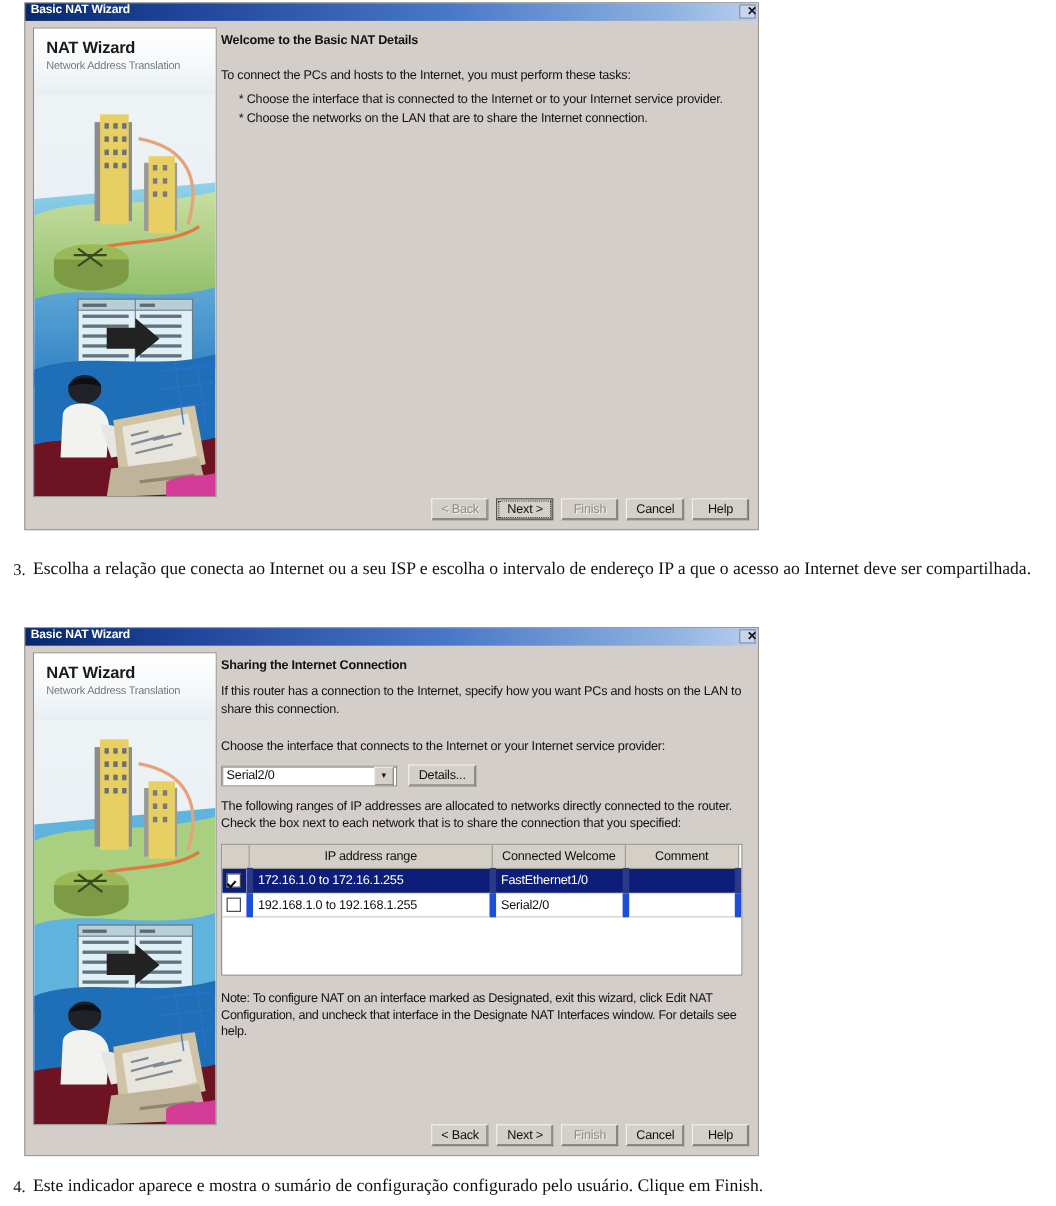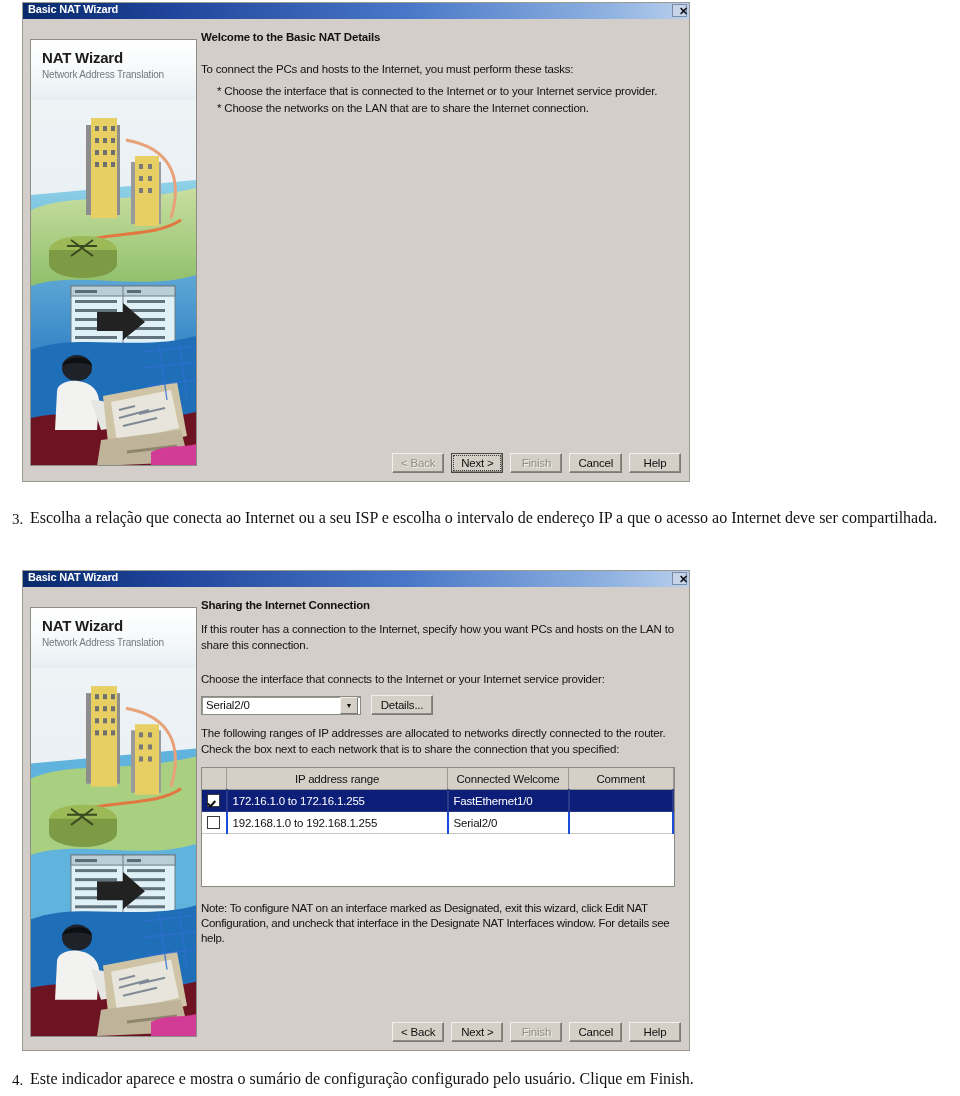--- a/index.html
+++ b/index.html
@@ -63,21 +63,21 @@
     top: 16px;
     bottom: 0;
     padding: 6px;
     box-sizing: border-box;
   }
 
   
   .art-panel {
     position: absolute;
     left: 7px;
-    top: 20px;
+    top: 6px;
     width: 165px;
     height: 425px;
     border: 1px solid #8d8d85;
     background: #ffffff;
     overflow: hidden;
   }
   .wizard-2 .art-panel { height: 428px; }
 
   .art-header {
     position: absolute;
@@ -232,21 +232,21 @@
   .net-table th {
     background: #d4d0c8;
     border-right: 1px solid #9a9a92;
     border-bottom: 1px solid #9a9a92;
     font-weight: normal;
     color: #101010;
     height: 19px;
     letter-spacing: -0.2px;
   }
   .net-table td {
-    border-right: 2px solid #1d4ed8;
+    border-right: 6px solid #1d4ed8;
     border-bottom: 1px solid #c8c8c0;
     height: 21px;
     padding: 0 5px;
     color: #101010;
     letter-spacing: -0.2px;
     white-space: nowrap;
     overflow: hidden;
     margin-left: 16px;
   }
   .col-check { width: 22px; }

